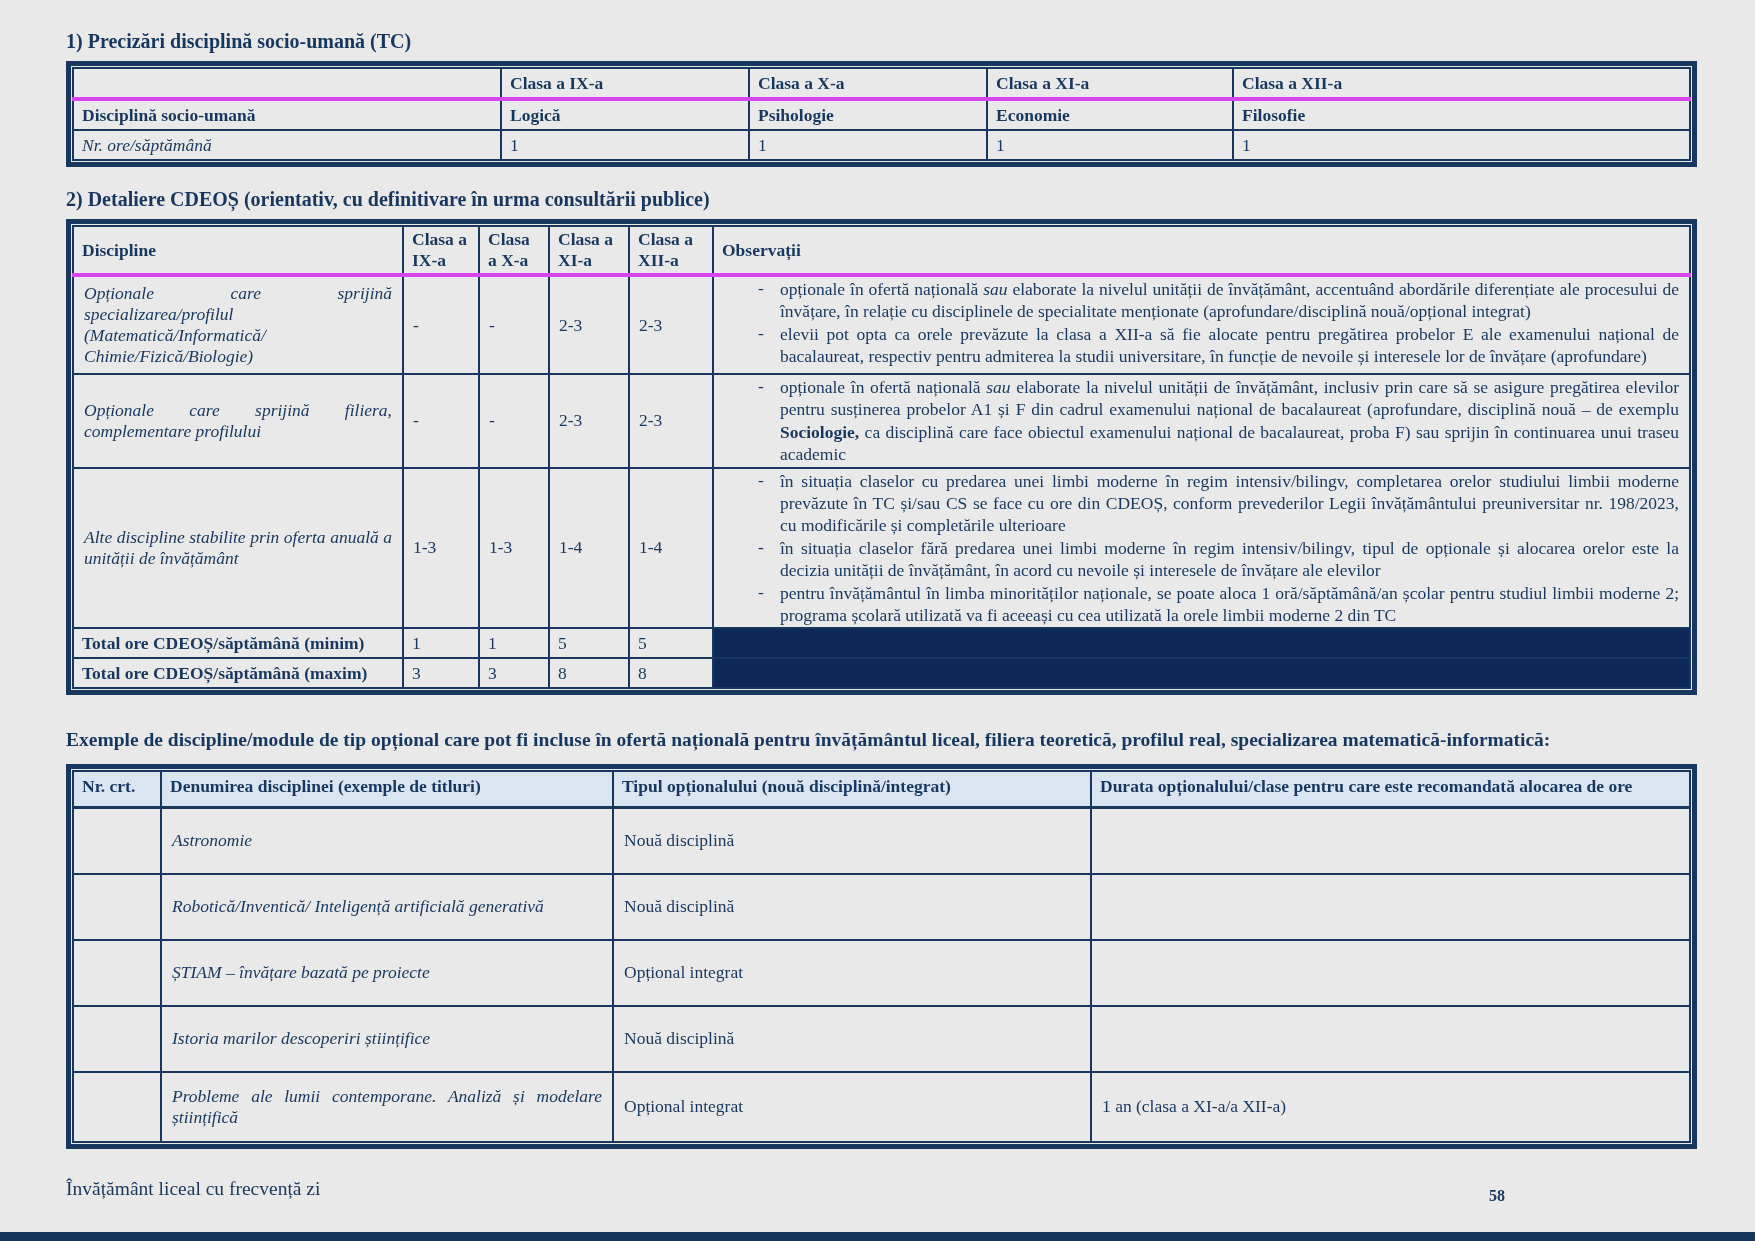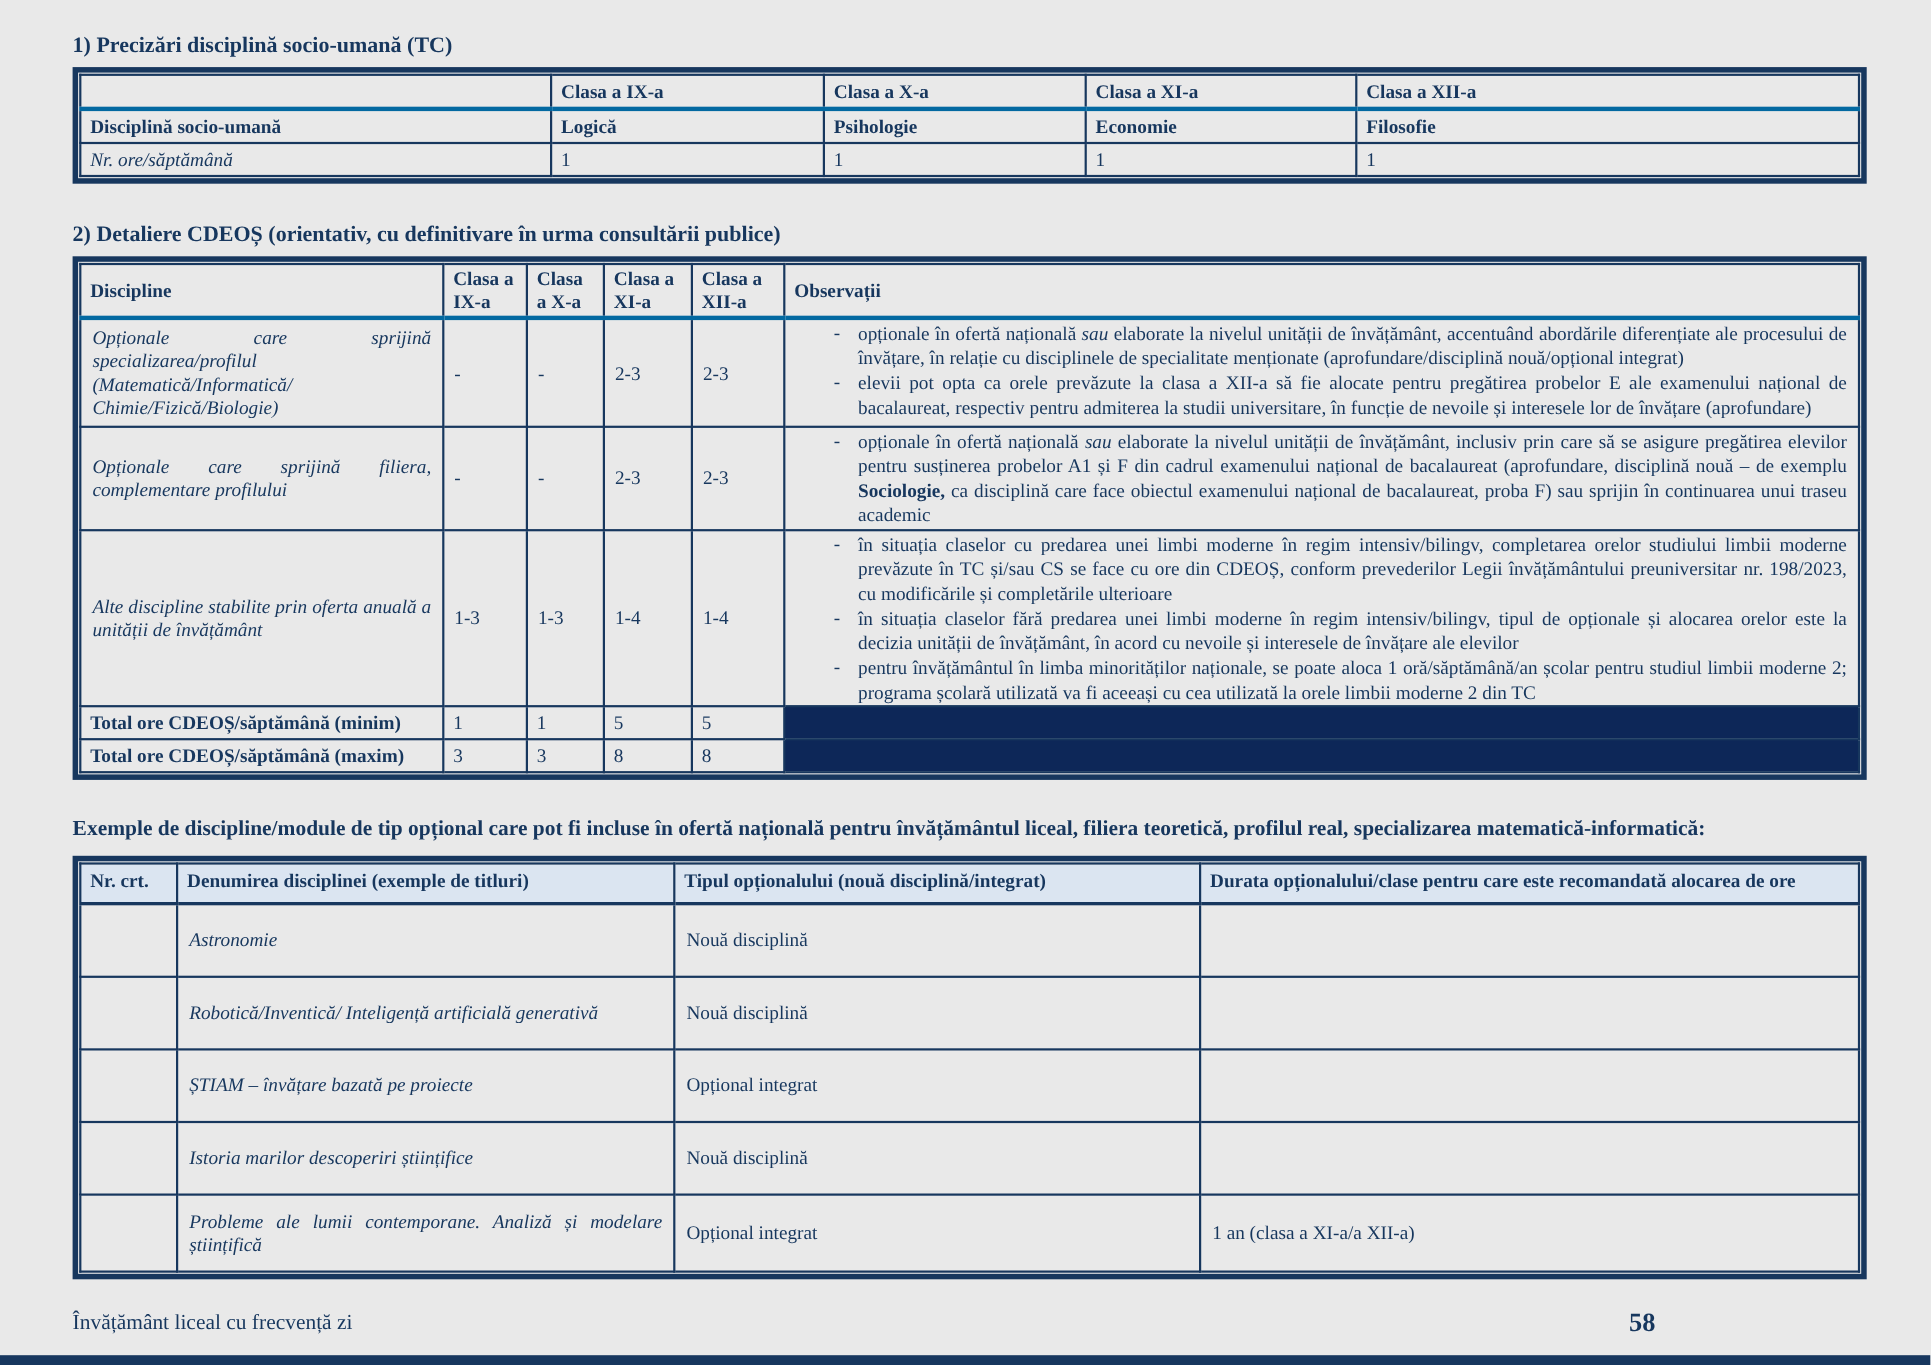--- a/index.html
+++ b/index.html
@@ -25,21 +25,21 @@
     background:#e9e9e9;
   }
   table{width:100%;border-collapse:collapse;table-layout:fixed;}
   td{
     border:2px solid #17375e;
     padding:2px 8px;
     font-size:17.5px;
     vertical-align:middle;
     overflow:hidden;
   }
-  tr.head td{border-bottom:4px solid #0369a1;font-weight:bold;}
+  tr.head td{border-bottom:4px solid #d946ef;font-weight:bold;}
 
   
   .t1 td{height:24px;}
   .t1 .lbl{font-weight:bold;}
   .t1 .ital{font-style:italic;font-weight:normal;}
   .t1 tr.vals td{font-weight:bold;}
   .t1 tr.ore td{font-weight:normal;}
 
   
   .t2 td.head-cell{font-weight:bold;vertical-align:middle;}
@@ -81,22 +81,22 @@
     text-align:justify;
   }
   .t3 td{height:26px;}
   .t3 .name{font-style:italic;text-align:justify;padding:13px 10px;}
   .t3 .typ{padding:3px 10px;}
   .t3 .dur{padding:19px 10px;}
 
   .footer{margin-top:26px;font-size:19.5px;line-height:1.4;}
   .pagenum{
     position:absolute;
-    right:250px;bottom:24px;
-    font-size:24px;font-weight:bold;font-family:Liberation Serif, serif;
+    right:250px;bottom:36px;
+    font-size:16px;font-weight:bold;font-family:Liberation Serif, serif;
   }
   .bottom-bar{
     position:absolute;left:0;bottom:0;
     width:100%;height:9px;background:#17375e;
   }
 </style>
 </head>
 <body>
 
 <div class="page">
@@ -132,21 +132,21 @@
           <td class="ital">Nr. ore/săptămână</td>
           <td>1</td>
           <td>1</td>
           <td>1</td>
           <td>1</td>
         </tr>
       </tbody>
         </table>
     </div>
 
-    <h2 class="sec-title" style="margin-top:35px;">2) Detaliere CDEOȘ (orientativ, cu definitivare în urma consultării publice)</h2>
+    <h2 class="sec-title" style="margin-top:21px;">2) Detaliere CDEOȘ (orientativ, cu definitivare în urma consultării publice)</h2>
 
     <div class="tblwrap">
       <table class="t2">
         <colgroup>
           <col style="width:330px">
             <col style="width:76px">
             <col style="width:70px">
             <col style="width:80px">
             <col style="width:84px">
             <col>

